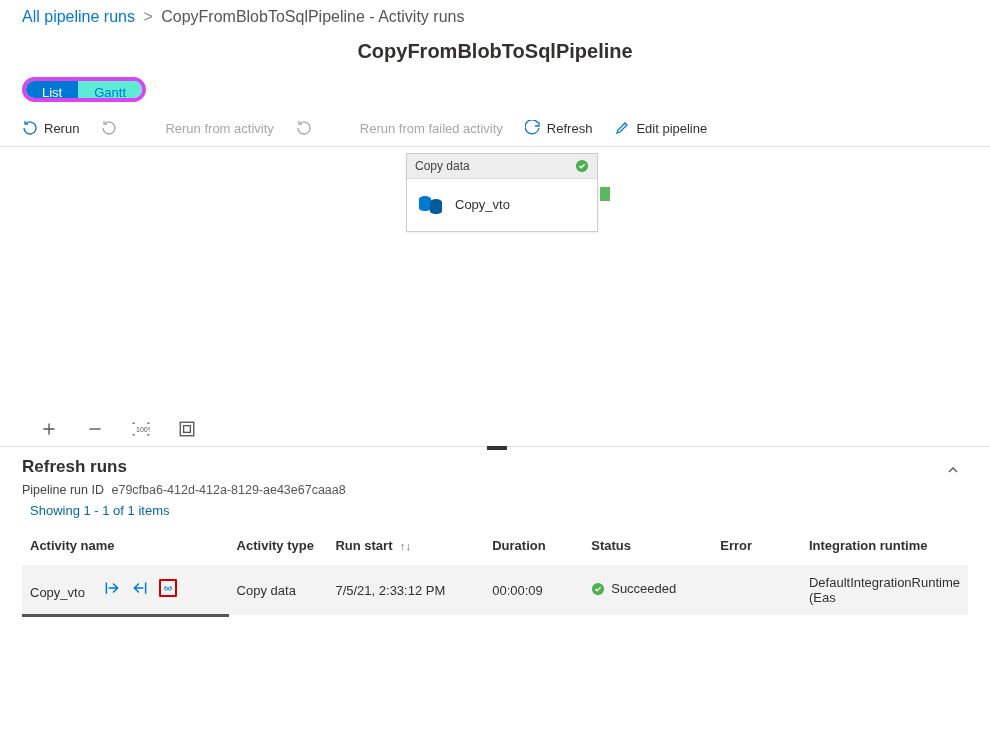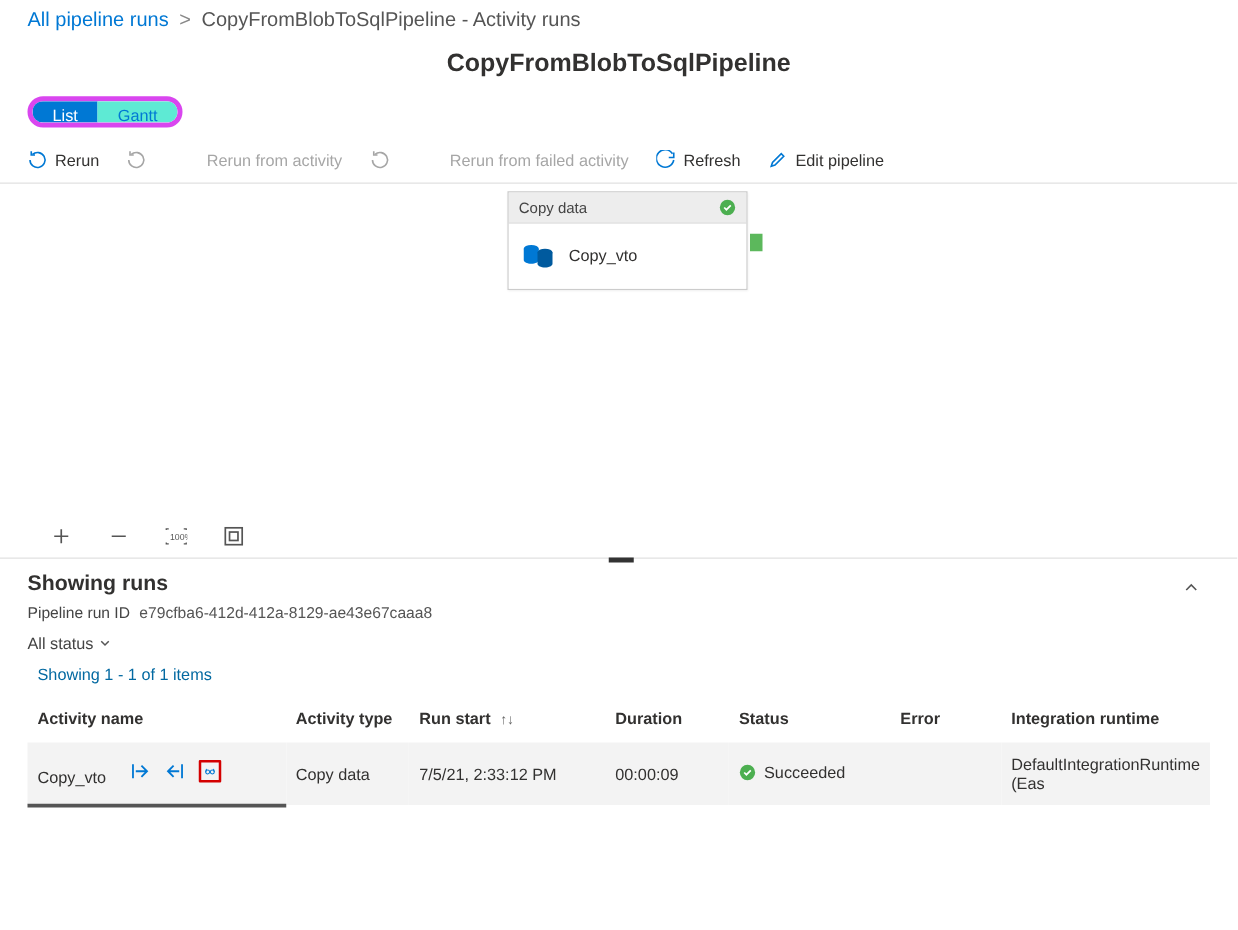--- a/index.html
+++ b/index.html
@@ -276,39 +276,31 @@
           <rect x="5" y="5" width="6" height="6"></rect>
         </svg>
       </div>
   </div>
 
   <div class="resize-handle"></div>
 </div>
 
 
 <div class="activity-runs-section">
-  <div class="ar-heading">Showing runs</div>
+  <div class="ar-heading">Refresh runs</div>
   <div class="collapse-chevron">
     <svg width="14" height="14" viewBox="0 0 14 14">
         <path d="M3 9l4-4 4 4" stroke="#555" stroke-width="1.3" fill="none"></path>
       </svg>
   </div>
   <div class="ar-meta">
     <span>Pipeline run ID</span>
     <span class="runid">e79cfba6-412d-412a-8129-ae43e67caaa8</span>
   </div>
 
-  <div class="filter-row">
-    <span class="status-filter">
-      <span>All status</span>
-      <svg width="10" height="10" viewBox="0 0 10 10">
-          <path d="M2 3l3 3 3-3" stroke="#555" stroke-width="1.2" fill="none"></path>
-        </svg>
-    </span>
-  </div>
 
   <div class="showing">Showing 1 - 1 of 1 items</div>
 
   <table class="grid">
     <thead>
       <tr>
         <th style="width:210px">Activity name</th>
         <th style="width:100px">Activity type</th>
         <th style="width:160px">
           <span>Run start</span>

